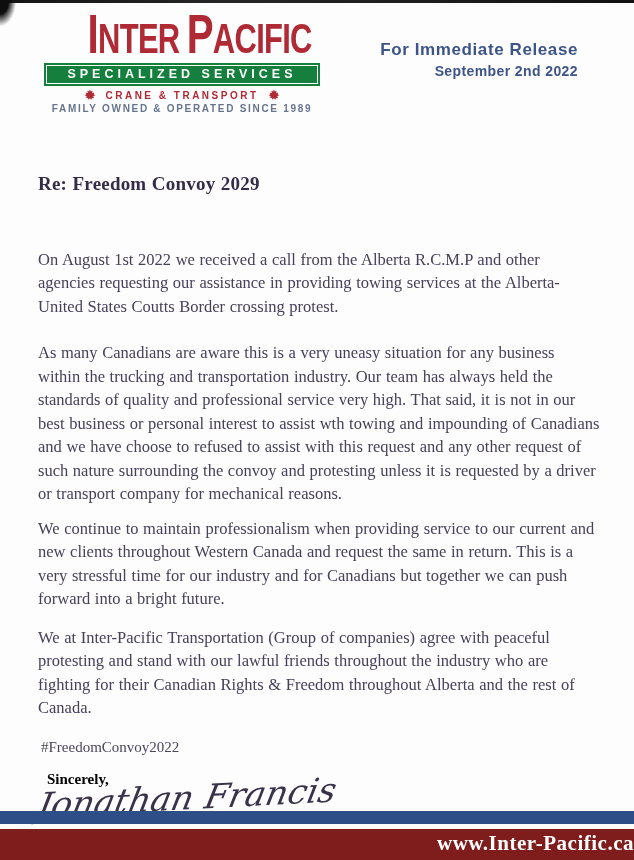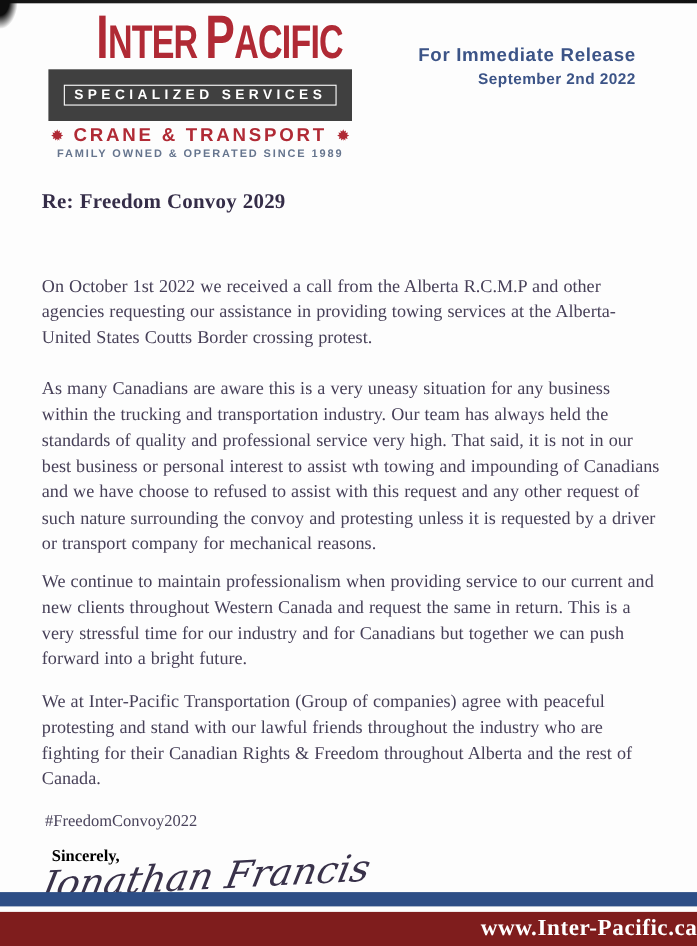--- a/index.html
+++ b/index.html
@@ -15,27 +15,27 @@
     background:radial-gradient(ellipse at top left,#0e0e0e 38%,rgba(20,20,20,0) 72%);}
 
   
   .logo{position:absolute;left:44px;top:6px;width:276px;text-align:center;}
   .brand{white-space:nowrap;display:inline-block;transform:scaleX(.72);transform-origin:center;
     font-family:"Liberation Sans",sans-serif;font-weight:bold;color:#b02a35;
     letter-spacing:-1px;line-height:1;}
   .brand .big{font-size:56px;}
   .brand .small{font-size:43px;}
   .brand .gap{display:inline-block;width:10px;}
-  .banner{margin-top:1px;background:#404040;padding:14px;}
+  .banner{margin-top:1px;background:#15803d;padding:2px;}
   .banner-inner{border:1px solid #ffffff;color:#ffffff;
     font-family:"Liberation Sans",sans-serif;font-weight:bold;font-size:12.5px;
     letter-spacing:4px;padding:1px 0 2px;white-space:nowrap;}
   .crane{margin-top:3px;display:flex;align-items:center;justify-content:center;gap:9px;
     color:#b02a35;font-family:"Liberation Sans",sans-serif;font-weight:bold;
-    font-size:17px;letter-spacing:2.5px;white-space:nowrap;}
+    font-size:10px;letter-spacing:2.5px;white-space:nowrap;}
   .leaf{width:12px;height:12px;display:inline-block;}
   .family{margin-top:2px;color:#66758e;font-family:"Liberation Sans",sans-serif;
     font-weight:bold;font-size:10px;letter-spacing:1.7px;white-space:nowrap;}
 
   .release{position:absolute;right:56px;top:40px;text-align:right;
     color:#3c5487;font-family:"Liberation Sans",sans-serif;font-weight:bold;}
   .release-line1{font-size:17px;letter-spacing:.6px;}
   .release-line2{font-size:14px;margin-top:3px;letter-spacing:.4px;}
 
   
@@ -89,21 +89,21 @@
     <div class="family">FAMILY OWNED &amp; OPERATED SINCE 1989</div>
   </div>
 
   <div class="release">
     <div class="release-line1">For Immediate Release</div>
     <div class="release-line2">September 2nd 2022</div>
   </div>
 
   <div class="body">
     <p class="subject">Re: Freedom Convoy 2029</p>
-    <p class="para p1">On October 1st 2022 we received a call from the Alberta R.C.M.P and other agencies requesting our assistance in providing towing services at the Alberta-United States Coutts Border crossing protest.</p>
+    <p class="para p1">On August 1st 2022 we received a call from the Alberta R.C.M.P and other agencies requesting our assistance in providing towing services at the Alberta-United States Coutts Border crossing protest.</p>
     <p class="para p2">As many Canadians are aware this is a very uneasy situation for any business within the trucking and transportation industry. Our team has always held the standards of quality and professional service very high. That said, it is not in our best business or personal interest to assist wth towing and impounding of Canadians and we have choose to refused to assist with this request and any other request of such nature surrounding the convoy and protesting unless it is requested by a driver or transport company for mechanical reasons.</p>
     <p class="para p4">We continue to maintain professionalism when providing service to our current and new clients throughout Western Canada and request the same in return. This is a very stressful time for our industry and for Canadians but together we can push forward into a bright future.</p>
     <p class="para p3">We at Inter-Pacific Transportation (Group of companies) agree with peaceful protesting and stand with our lawful friends throughout the industry who are fighting for their Canadian Rights &amp; Freedom throughout Alberta and the rest of Canada.</p>
     <p class="hashtag">#FreedomConvoy2022</p>
     <p class="closing">Sincerely,</p>
     <div class="signature">Jonathan Francis</div>
     <div class="sig-name">Jonathan Francis</div>
     <div class="sig-title">Director Of Operations/CEO</div>
   </div>
 

